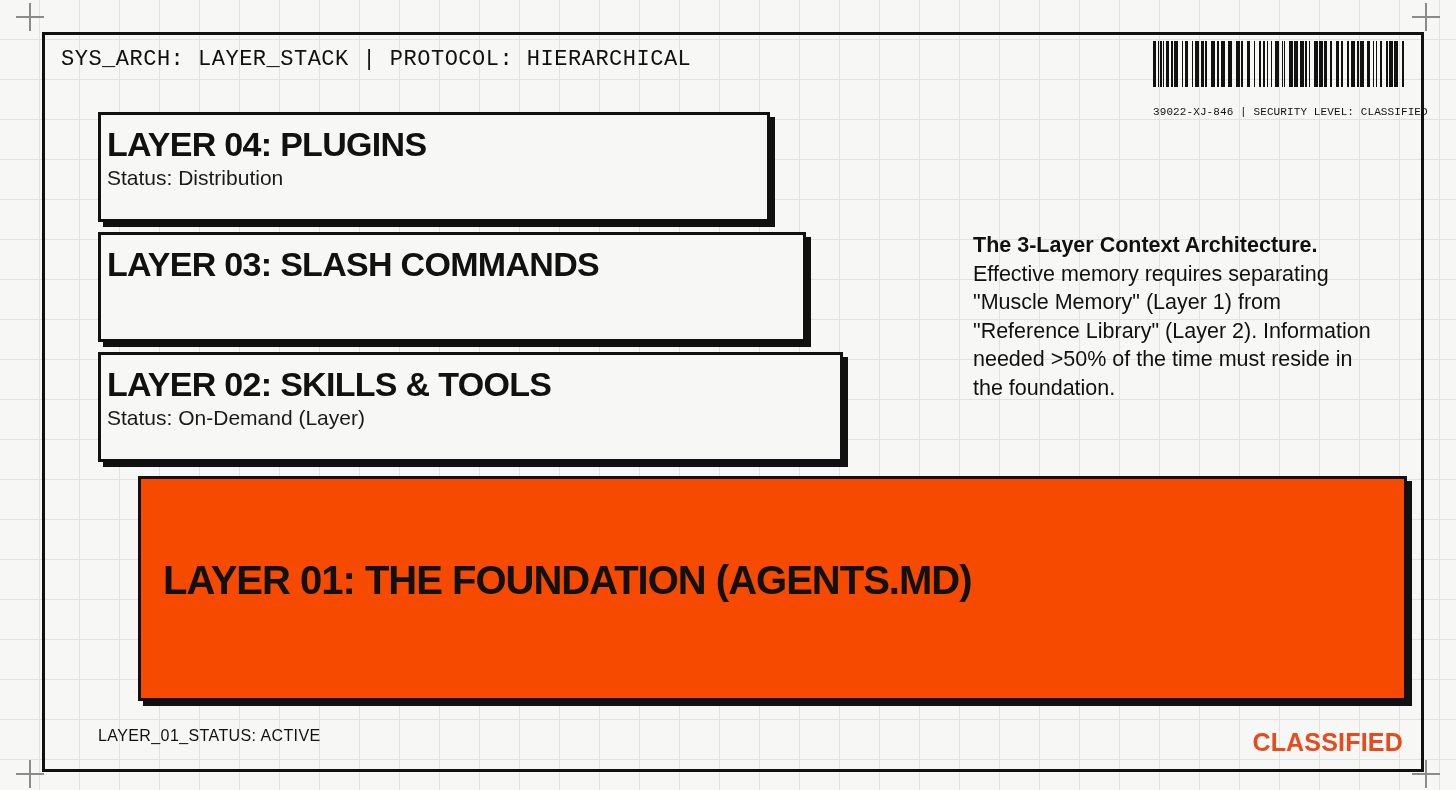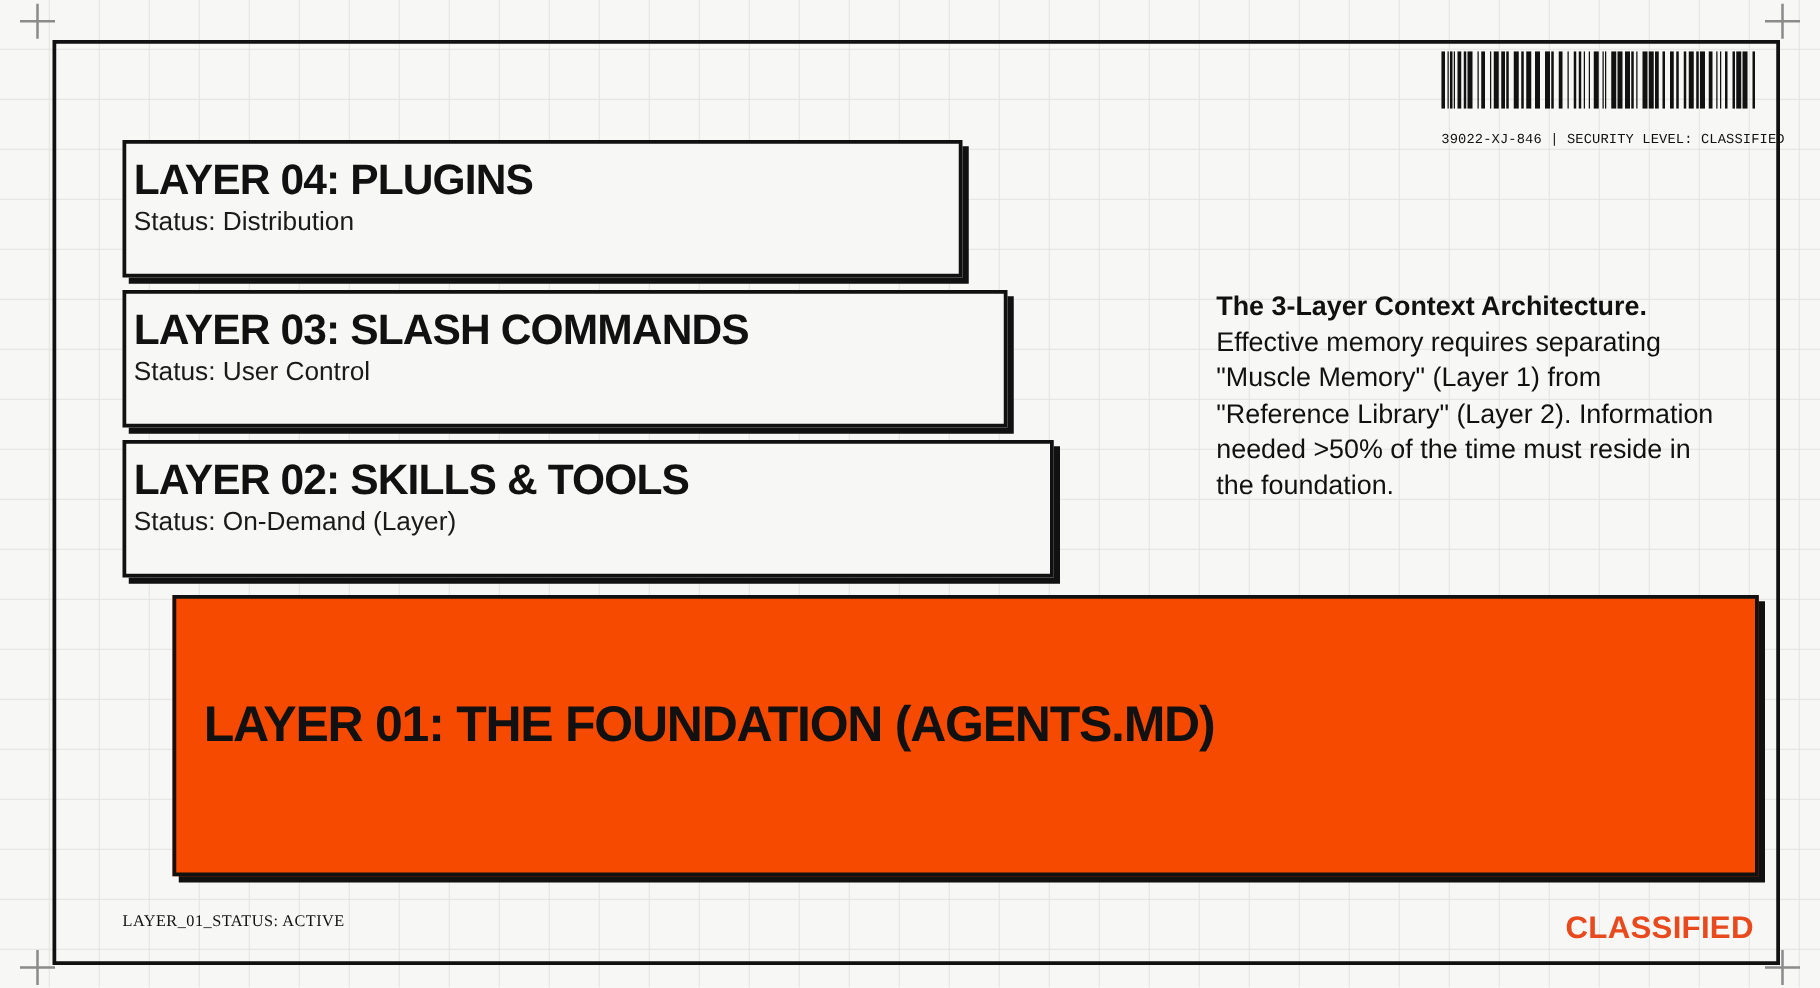--- a/index.html
+++ b/index.html
@@ -113,22 +113,22 @@
     width:402px;
     font-size:21.5px;
     line-height:1.33;
     color:#111;
   }
   #annotation .lead { font-weight:bold; }
 
   
   #footer-status {
     position:absolute; left:53px; bottom:24px;
-    font-family:Liberation Serif, serif;
-    font-size:13px; color:#111; letter-spacing:0.4px;
+    font-family:Liberation Sans, sans-serif;
+    font-size:16px; color:#111; letter-spacing:0.4px;
     white-space:nowrap;
   }
   #classified-stamp {
     position:absolute; right:18px; bottom:12px;
     font-weight:bold; font-size:25px;
     letter-spacing:0.2px;
     color:#e8491d;
     white-space:nowrap;
   }
 </style>
@@ -137,20 +137,21 @@
 
 <div id="stage">
 
   <div class="crosshair ch-tl"></div>
   <div class="crosshair ch-tr"></div>
   <div class="crosshair ch-bl"></div>
   <div class="crosshair ch-br"></div>
 
   <div id="frame">
 
+    <div id="header-line">SYS_ARCH: LAYER_STACK | PROTOCOL: HIERARCHICAL</div>
 
     <div id="barcode-block">
       <div id="barcode">
           <i style="width: 3px;"></i>
           <i class="g" style="width: 2px;"></i>
           <i style="width: 1px;"></i>
           <i class="g" style="width: 1px;"></i>
           <i style="width: 2px;"></i>
           <i class="g" style="width: 1px;"></i>
           <i style="width: 1px;"></i>
@@ -253,21 +254,20 @@
       <div id="barcode-label">39022-XJ-846 | SECURITY LEVEL: CLASSIFIED</div>
     </div>
 
     <div class="layer" id="layer-04">
       <div class="title">LAYER 04: PLUGINS</div>
       <div class="status">Status: Distribution</div>
     </div>
 
     <div class="layer" id="layer-03">
       <div class="title">LAYER 03: SLASH COMMANDS</div>
-      <div class="status">Status: User Control</div>
     </div>
 
     <div class="layer" id="layer-02">
       <div class="title">LAYER 02: SKILLS &amp; TOOLS</div>
       <div class="status">Status: On-Demand (Layer)</div>
     </div>
 
     <div class="layer" id="layer-01">
       <div class="inner">
         <div class="title">LAYER 01: THE FOUNDATION (AGENTS.MD)</div>

